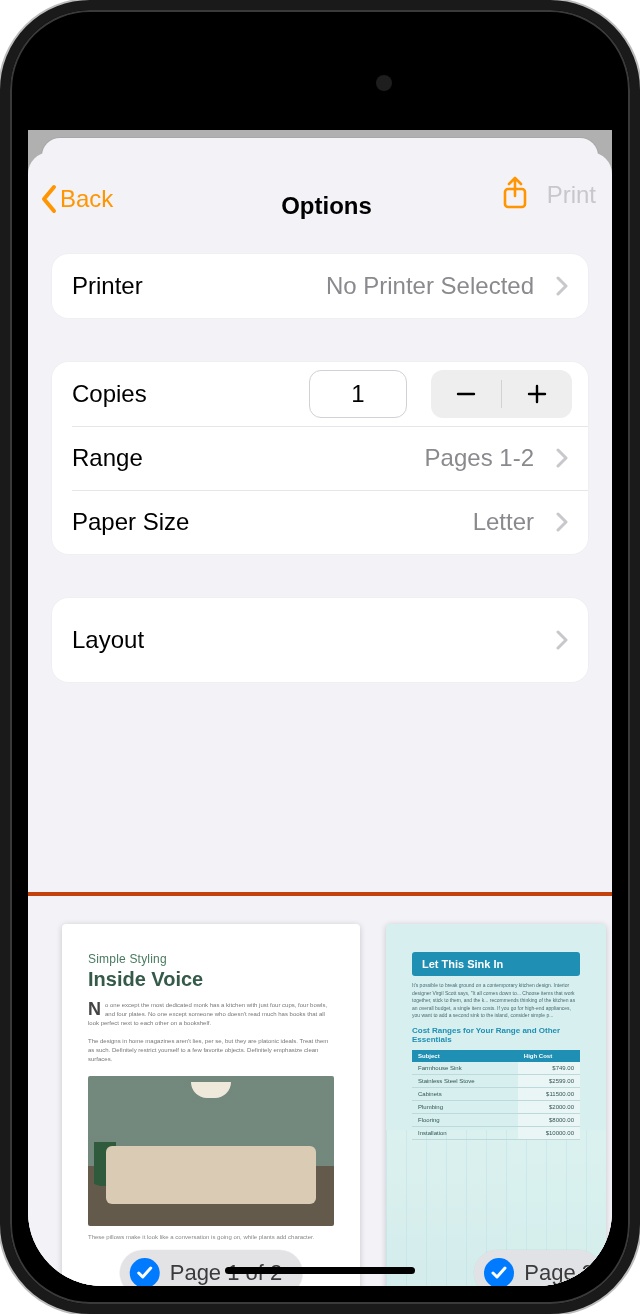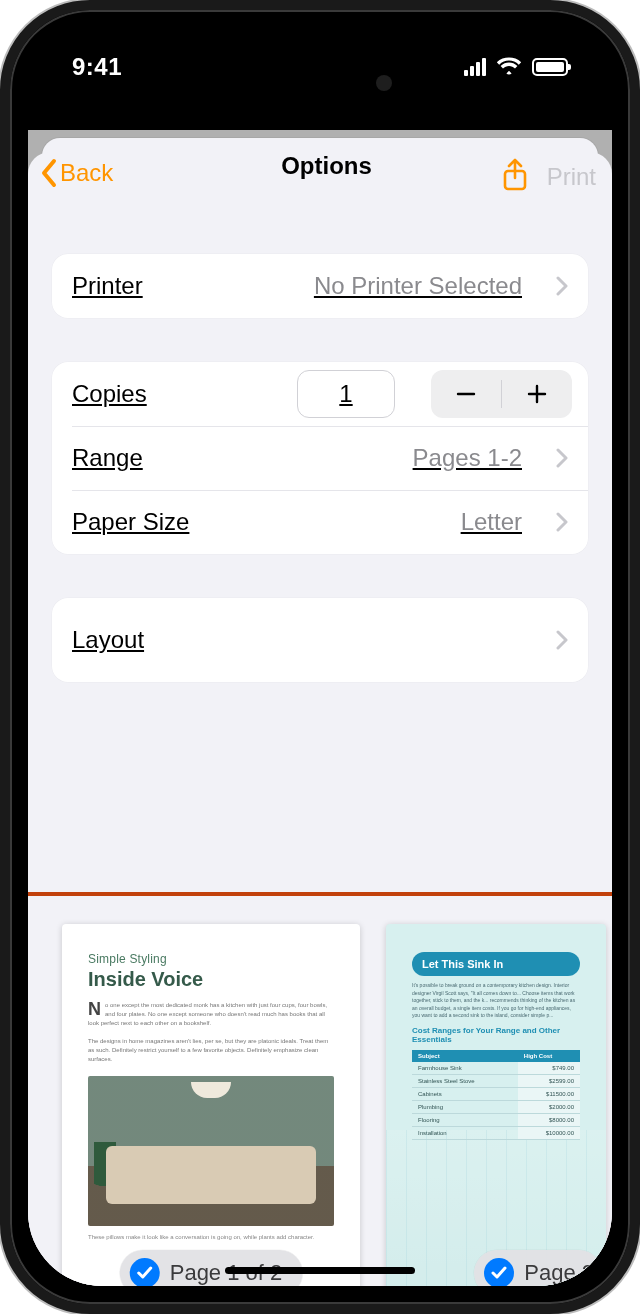--- a/index.html
+++ b/index.html
@@ -107,21 +107,21 @@
     top: 124px; left: 0; right: 0; bottom: 0;
     background: #f2f2f7;
     border-radius: 22px 22px 0 0;
     overflow: hidden;
   }
 
   
   .navbar {
     height: 68px;
     display: flex;
-    align-items: flex-start;
+    align-items: flex-end;
     padding: 0 12px 0 6px;
     position: relative;
   }
   .navbar .back {
     display:flex; align-items:center;
     color:#ff9500;
     font-size:24px;
     gap:2px;
     padding: 6px 6px;
   }
@@ -142,23 +142,22 @@
   .group {
     background:#fff;
     border-radius:16px;
     box-shadow: 0 0 0 0.5px rgba(0,0,0,0.03);
   }
 
   .row {
     min-height:64px;
     display:flex; align-items:center;
     padding: 0 20px;
-    gap:24px;
+    gap:12px;
     position:relative;
-    text-decoration:underline;
   }
   .row + .row::before{
     content:""; position:absolute; left:20px; right:0; top:0; height:1px; background:#e5e5ea;
   }
   .row .label{
     font-size:24px; color:#000;
   }
   .row .value{
     margin-left:auto; font-size:24px; color:#8a8a8e;
   }
@@ -242,21 +241,21 @@
     position:absolute; bottom:22px; left:18px; right:18px; height:58px;
     background:#d9cbb4; border-radius:6px;
   }
   .plant{position:absolute; bottom:24px; left:6px; width:22px; height:60px; background:radial-gradient(circle at 50% 30%, #2f5a3c 0 60%, transparent 61%);}
   .lamp{position:absolute; top:6px; left:42%; width:40px; height:16px; background:#efe9dc; border-radius:0 0 20px 20px;}
   .p1-foot{ font-size:6px; color:#888; margin-top:8px;}
 
   
   .p2-head{
     background:#1f8fb3; color:#fff; font-size:11px; font-weight:700;
-    padding:6px 10px; border-radius:12px;
+    padding:6px 10px; border-radius:3px;
   }
   .p2-body{ font-size:5px; color:#4a6a72; margin-top:6px; line-height:1.5;}
   .p2-sub{ font-size:8px; color:#1f8fb3; font-weight:700; margin-top:6px;}
   .p2-table{ margin-top:6px; font-size:6px; width:100%; border-collapse:collapse;}
   .p2-table th{ background:#1f8fb3; color:#fff; text-align:left; padding:3px 6px; font-weight:600;}
   .p2-table td{ padding:3px 6px; border-bottom:1px solid #bcd9db; color:#355; }
   .p2-table td.r{ text-align:right; background:#eaf6f6;}
   .p2-sketch{
     position:absolute; left:0; right:0; bottom:0; height:180px;
     background:
@@ -275,39 +274,20 @@
 <body>
 
 <span class="btn-left-1"></span>
 <span class="btn-left-2"></span>
 <span class="btn-left-3"></span>
 <span class="btn-right"></span>
 
 <div class="device-frame">
   <div class="screen">
 
-    <div class="statusbar">
-      <span class="time">9:41</span>
-      <div class="right-icons">
-        <span class="cell-bars">
-          <span></span>
-            <span></span>
-            <span></span>
-            <span></span>
-        </span>
-        <span class="wifi">
-          <svg width="26" height="20" viewBox="0 0 26 20">
-              <path fill="#fff" d="M13 17.5c1 0 1.9-.4 2.6-1.1l-2.6-2.6-2.6 2.6c.7.7 1.6 1.1 2.6 1.1zM4.6 9.1 7 11.5c1.6-1.6 3.7-2.5 6-2.5s4.4.9 6 2.5l2.4-2.4C18.9 6.6 16 5.5 13 5.5S7.1 6.6 4.6 9.1zM.8 5.3l2.4 2.4C6 4.9 9.4 3.5 13 3.5s7 1.4 9.8 4.2l2.4-2.4C21.8 1.9 17.5.5 13 .5S4.2 1.9.8 5.3z"></path>
-            </svg>
-        </span>
-        <span class="battery">
-            <i></i>
-          </span>
-      </div>
-    </div>
 
     <div class="island"></div>
 
     <div class="card-stack">
       <div class="back-card"></div>
     </div>
 
     <div class="sheet">
 
       <div class="navbar">

